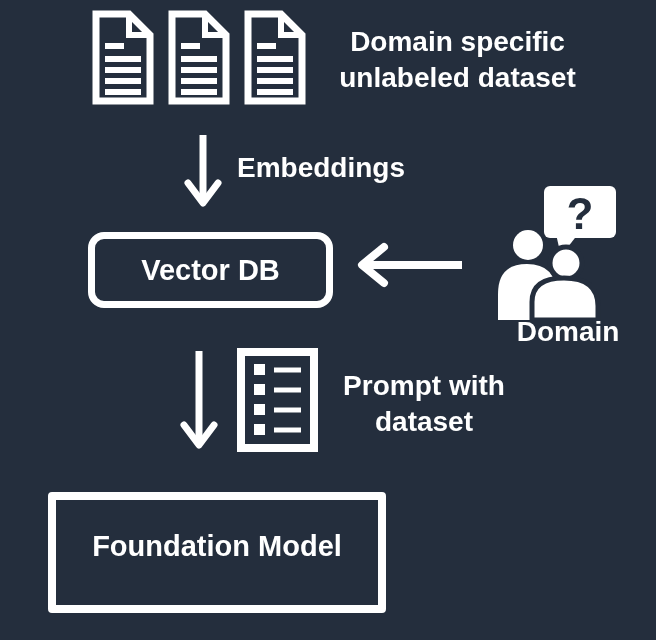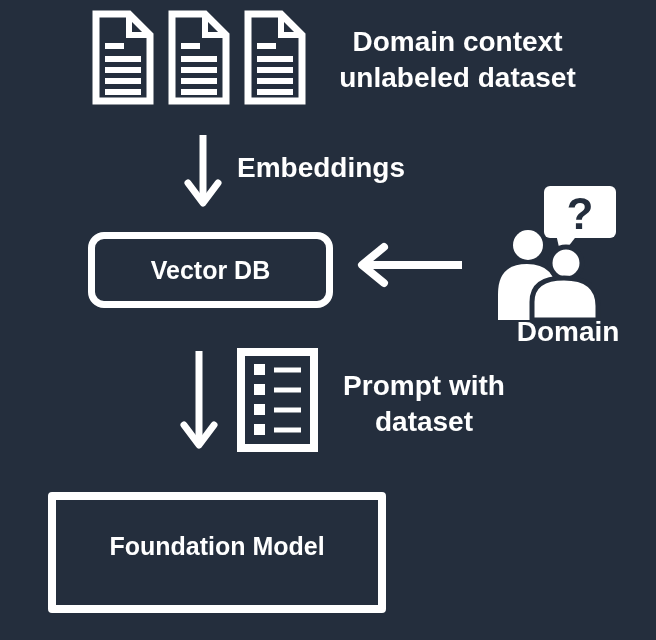--- a/index.html
+++ b/index.html
@@ -15,21 +15,21 @@
     font-family:"Liberation Sans",sans-serif;
     color:var(--fg);
   }
   .abs{position:absolute;}
   .label{
     font-weight:700;
     color:var(--fg);
     white-space:nowrap;
   }
   .label-28{font-size:28px;line-height:36px;}
-  .label-29{font-size:25px;}
+  .label-29{font-size:29px;}
   .center-text{text-align:center;}
   .node-box{
     box-sizing:border-box;
     border:7px solid var(--fg);
     border-radius:16px;
     display:flex;align-items:center;justify-content:center;
     background:transparent;
   }
   .fg-stroke{stroke:var(--fg);}
   .fg-fill{fill:var(--fg);}
@@ -72,21 +72,21 @@
       <path class="no-fill fg-stroke" stroke-width="6" d="M41 4 V25 H62"></path>
       <line class="fg-stroke" stroke-width="6" x1="17" y1="36" x2="36" y2="36"></line>
       <line class="fg-stroke" stroke-width="6" x1="17" y1="49" x2="53" y2="49"></line>
       <line class="fg-stroke" stroke-width="6" x1="17" y1="60" x2="53" y2="60"></line>
       <line class="fg-stroke" stroke-width="6" x1="17" y1="71" x2="53" y2="71"></line>
       <line class="fg-stroke" stroke-width="6" x1="17" y1="82" x2="53" y2="82"></line>
     </svg>
   </div>
 
   <div class="abs label label-28 center-text" style="left:325px;top:24px;width:265px;">
-    <div>Domain context</div>
+    <div>Domain specific</div>
     <div>unlabeled dataset</div>
   </div>
 
   <svg class="abs" style="left:185px;top:133px;" width="36" height="76" viewBox="0 0 36 76">
     <line class="fg-stroke" stroke-width="7" x1="18" y1="2" x2="18" y2="66"></line>
     <path class="no-fill fg-stroke" stroke-width="7" stroke-linecap="round" stroke-linejoin="round" d="M3 50 L18 70 L33 50"></path>
   </svg>
 
   <div class="abs label label-28" style="left:237px;top:150px;">Embeddings</div>
 

